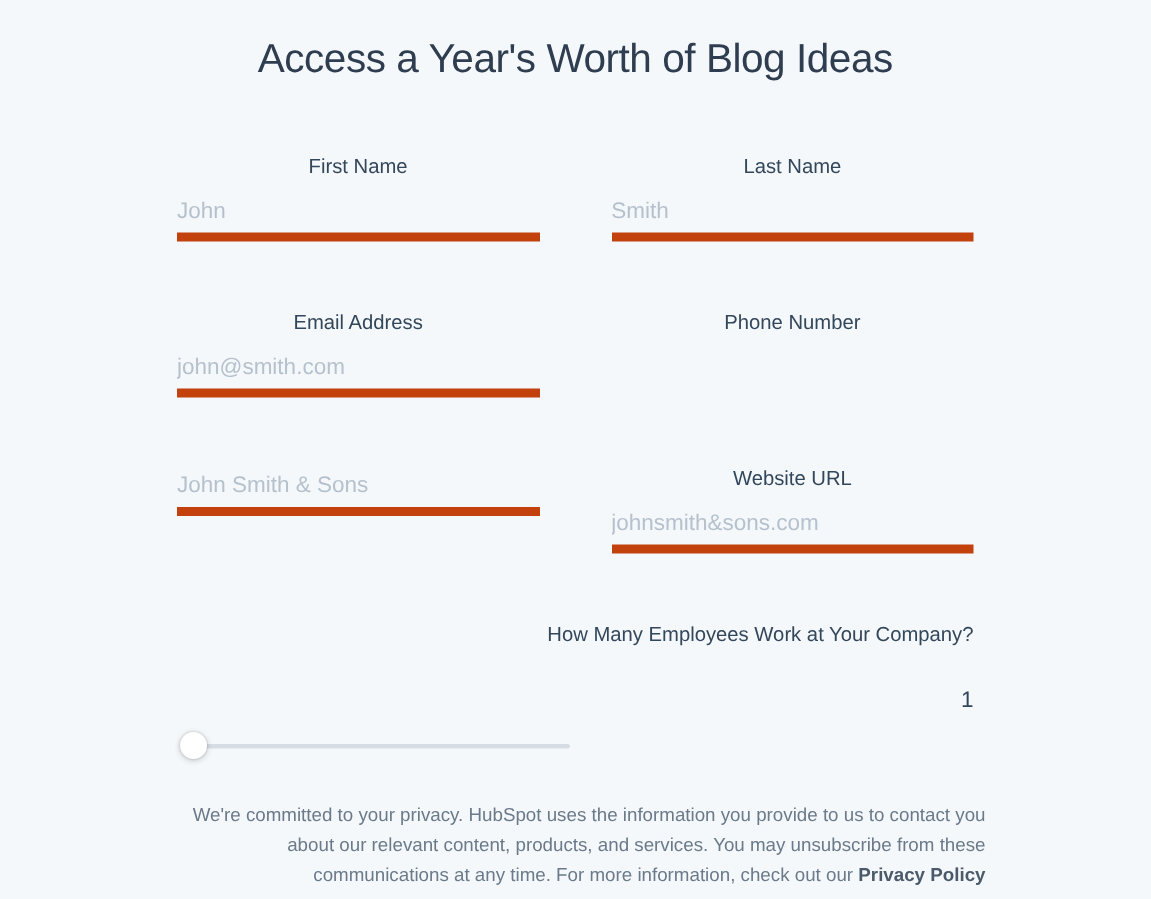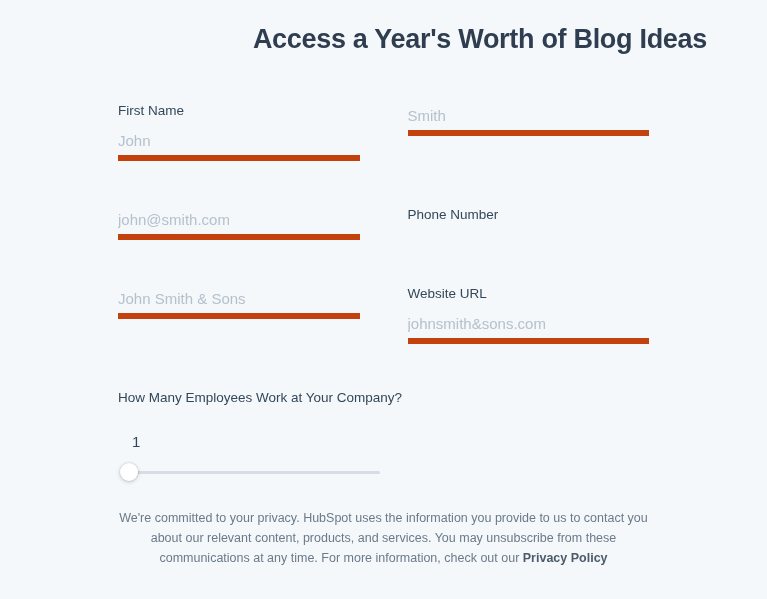--- a/index.html
+++ b/index.html
@@ -11,23 +11,23 @@
       font-family: -apple-system, BlinkMacSystemFont, "Segoe UI", Helvetica, Arial, sans-serif;
       background: #f5f8fa;
       width: 767px;
       height: 599px;
       overflow: hidden;
     }
     .page {
       padding: 20px 60px 20px 60px;
     }
     .title {
-      text-align: right;
+      text-align: center;
       font-size: 27px;
-      font-weight: 700;
+      font-weight: 400;
       color: #2e3d4f;
       margin-top: 4px;
       margin-bottom: 48px;
       letter-spacing: -0.3px;
     }
     .form-grid {
       display: grid;
       grid-template-columns: 1fr 1fr;
       gap: 46px 48px;
       padding: 0 58px;
@@ -35,37 +35,39 @@
     }
     .field {
       display: flex;
       flex-direction: column;
     }
     .label {
       font-size: 13.5px;
       color: #33475b;
       margin-bottom: 10px;
       font-weight: 400;
+      text-align: center;
     }
     .input {
       border: none;
       border-bottom: 6px solid #c2410c;
       background: transparent;
       font-size: 15px;
       padding: 4px 0 6px 0;
       color: #33475b;
       outline: none;
       font-family: inherit;
     }
     .input::placeholder {
       color: #b5c1cd;
     }
     .slider-section {
       padding: 0 58px;
       margin-bottom: 24px;
+      text-align: right;
     }
     .slider-label {
       font-size: 13.5px;
       color: #33475b;
       margin-bottom: 28px;
     }
     .slider-value {
       font-size: 15px;
       color: #33475b;
       margin-left: 14px;
@@ -90,21 +92,21 @@
       position: absolute;
       top: 1px;
       left: 0;
       width: 18px;
       height: 18px;
       background: #ffffff;
       border-radius: 50%;
       box-shadow: 0 1px 4px rgba(0,0,0,0.2), 0 0 0 1px rgba(0,0,0,0.05);
     }
     .privacy {
-      text-align: center;
+      text-align: right;
       font-size: 12.5px;
       color: #6a7a8a;
       line-height: 1.6;
       padding: 0 50px;
       margin-top: 26px;
       margin-bottom: 22px;
     }
     .privacy b {
       color: #4a5a6a;
       font-weight: 600;
@@ -117,24 +119,26 @@
   <h1 class="title">Access a Year's Worth of Blog Ideas</h1>
 
   <div class="form-grid">
 
     <div class="field">
       <label class="label">First Name</label>
       <input class="input" type="text" placeholder="John" style="">
     </div>
 
     <div class="field">
+      <label class="label">Last Name</label>
       <input class="input" type="text" placeholder="Smith" style="">
     </div>
 
     <div class="field">
+      <label class="label">Email Address</label>
       <input class="input" type="text" placeholder="john@smith.com" style="">
     </div>
 
     <div class="field">
       <label class="label">Phone Number</label>
     </div>
 
     <div class="field">
       <input class="input" type="text" placeholder="John Smith &amp; Sons" style="">
     </div>

